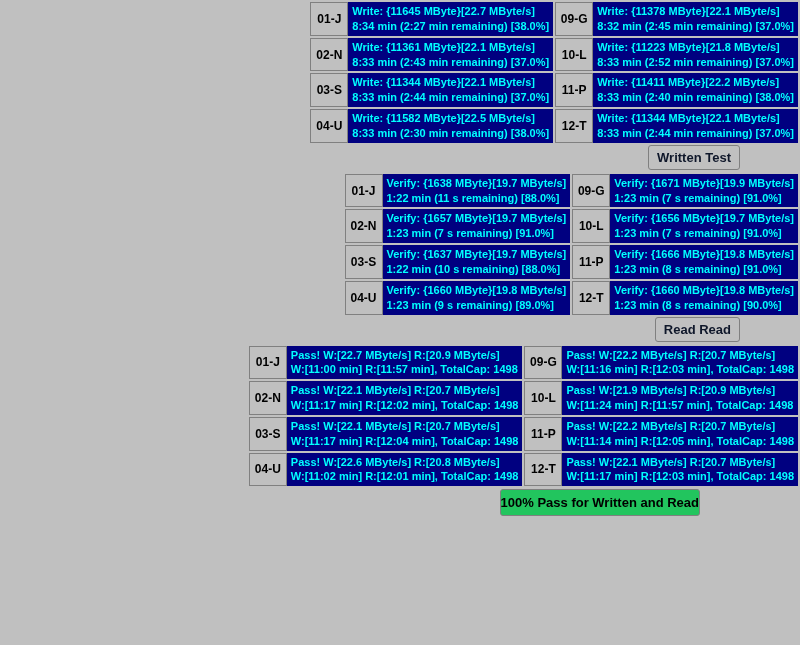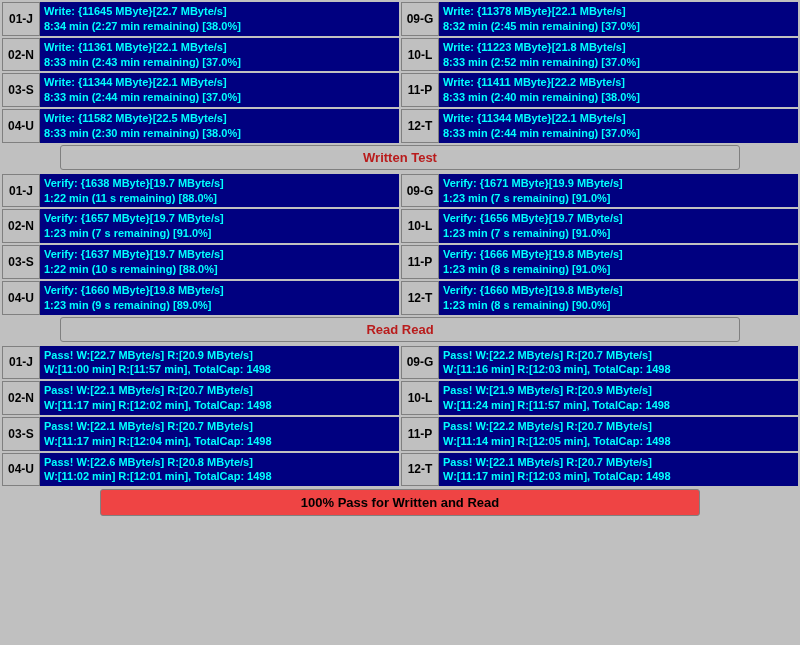--- a/index.html
+++ b/index.html
@@ -10,28 +10,29 @@
       font-family: Arial, sans-serif;
       font-size: 11px;
       overflow: hidden;
     }
     .main-container {
       width: 800px;
       height: 645px;
       background: #c0c0c0;
       display: flex;
       flex-direction: column;
+      align-items: flex-end;
     }
     .section-header {
       text-align: center;
       background: #c0c0c0;
-      color: #b91c1c;
+      color: #0f172a;
       font-size: 13px;
       font-weight: bold;
-      padding: 4px 0;
+      padding: 4px 8px;
       border: 1px solid #808080;
       margin: 2px 60px;
       border-radius: 3px;
     }
     .two-col {
       display: grid;
       grid-template-columns: 1fr 1fr;
       gap: 2px;
       padding: 2px 2px 0 2px;
       background: #c0c0c0;
@@ -56,21 +57,21 @@
       background: #000080;
       color: #00ffff;
       font-weight: bold;
       font-size: 11px;
       padding: 2px 4px;
       flex: 1;
       line-height: 1.35;
     }
     .bottom-bar {
       text-align: center;
-      background: #ef4444;
+      background: #22c55e;
       color: #000000;
       font-size: 13px;
       font-weight: bold;
       padding: 5px 0;
       border: 1px solid #808080;
       margin: 3px 100px 2px 100px;
       border-radius: 3px;
     }
   </style>
 </head>

